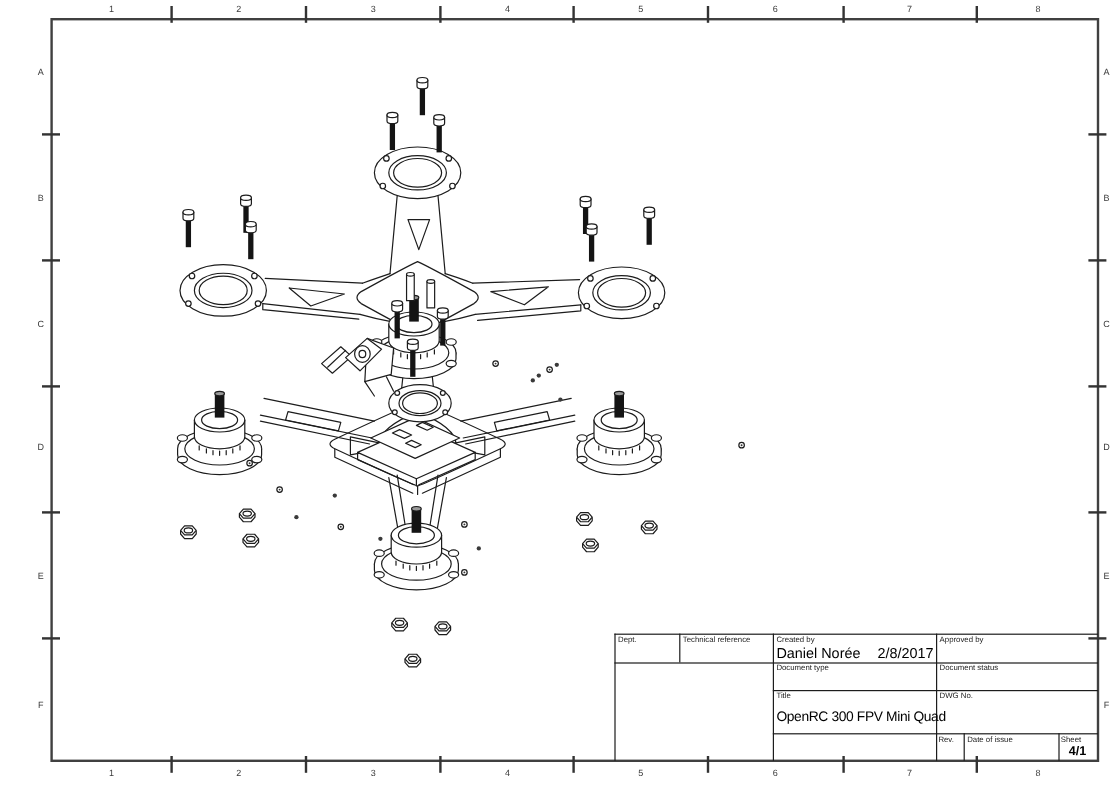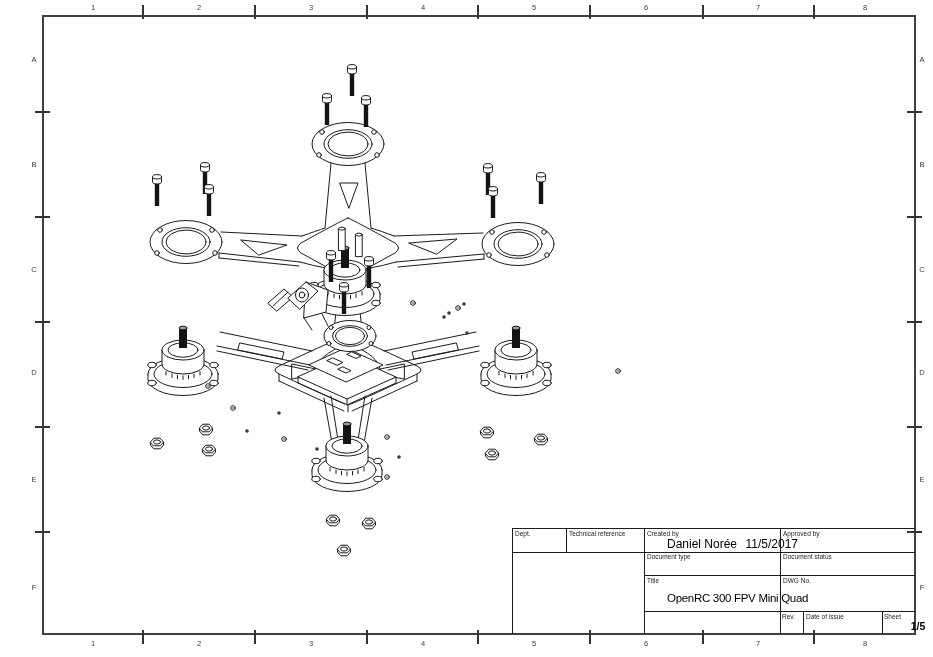--- a/index.html
+++ b/index.html
@@ -12,21 +12,21 @@
   .tick{position:absolute;background:#333333;}
   .tick.v{width:1.5px;height:14px;}
   .tick.h{width:15px;height:1.5px;}
   .drawing{position:absolute;left:0;top:0;width:933px;height:657px;}
   
   .tblock{position:absolute;left:512px;top:528px;width:403px;height:106px;}
   .tbl{position:absolute;background:#1c1c1c;}
   .tbl.v{width:1px;}
   .tbl.h{height:1px;}
   .tlab{position:absolute;font-size:6.5px;color:#222;line-height:1;white-space:nowrap;}
-  .tval{position:absolute;font-size:12px;color:#000;line-height:1.1;white-space:nowrap;margin-left:20px;}
+  .tval{position:absolute;font-size:12px;color:#000;line-height:1.1;white-space:nowrap;}
   .tval.title{font-size:11.5px;letter-spacing:-0.3px;}
   .tval.date{width:56px;text-align:right;}
   .tval.sheet{width:32px;text-align:center;font-weight:bold;font-size:10.5px;}
 </style>
 </head>
 <body>
 
 <div class="page">
 
   <div class="frame"></div>
@@ -262,26 +262,26 @@
     <div class="tbl v" style="left:370px;top:83px;height:23px"></div>
     <div class="tbl h" style="left:0;top:0;width:403px"></div>
     <div class="tbl h" style="left:0;top:24px;width:403px"></div>
     <div class="tbl h" style="left:132px;top:47px;width:271px"></div>
     <div class="tbl h" style="left:132px;top:83px;width:271px"></div>
 
     <span class="tlab" style="left:3px;top:3px">Dept.</span>
     <span class="tlab" style="left:57px;top:3px">Technical reference</span>
     <span class="tlab" style="left:135px;top:3px">Created by</span>
     <span class="tval" style="left:135px;top:10px">Daniel Norée</span>
-    <span class="tval date" style="left:210px;top:10px">11/5/2017</span>
+    <span class="tval date" style="left:210px;top:10px">2/8/2017</span>
     <span class="tlab" style="left:271px;top:3px">Approved by</span>
     <span class="tlab" style="left:135px;top:26px">Document type</span>
     <span class="tlab" style="left:271px;top:26px">Document status</span>
     <span class="tlab" style="left:135px;top:50px">Title</span>
     <span class="tval title" style="left:135px;top:64px">OpenRC 300 FPV Mini Quad</span>
     <span class="tlab" style="left:271px;top:50px">DWG No.</span>
     <span class="tlab" style="left:270px;top:86px">Rev.</span>
     <span class="tlab" style="left:294px;top:86px">Date of issue</span>
     <span class="tlab" style="left:372px;top:86px">Sheet</span>
-    <span class="tval sheet" style="left:370px;top:93px">1/5</span>
+    <span class="tval sheet" style="left:370px;top:93px">4/1</span>
   </div>
 
 </div>
 
 </body></html>

